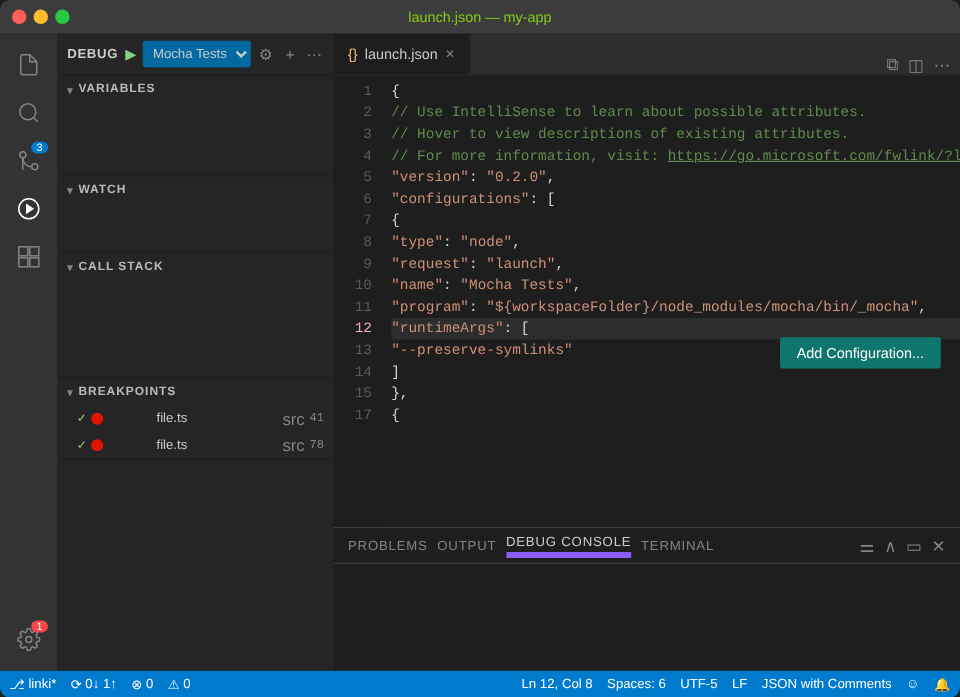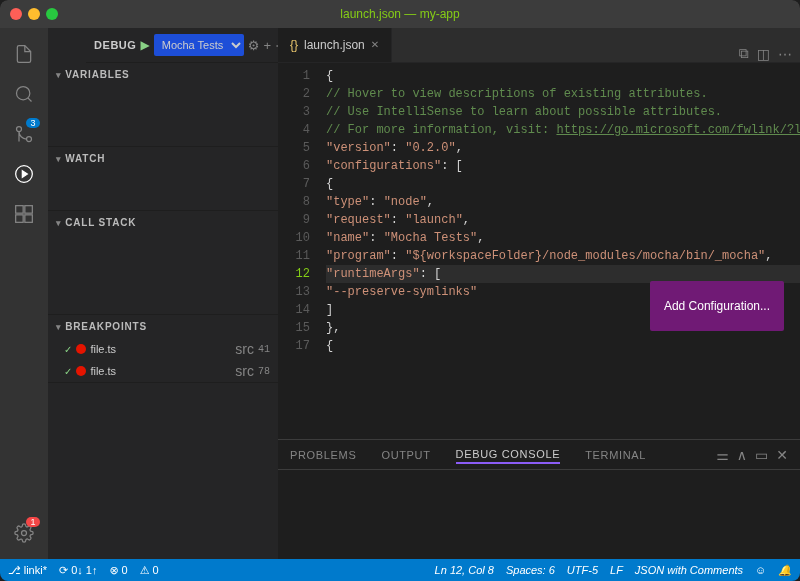--- a/index.html
+++ b/index.html
@@ -114,39 +114,38 @@
 
     
     .debug-toolbar {
       height: 35px;
       background: #252526;
       display: flex;
       align-items: center;
       padding: 0 8px;
       gap: 4px;
       border-bottom: 1px solid #1e1e1e;
-      margin-left: 38px;
     }
     .debug-label {
       font-size: 11px;
       color: #cccccc;
       font-weight: bold;
       letter-spacing: 0.05em;
     }
     .debug-play {
       width: 16px;
       height: 16px;
       color: #89d185;
       display: flex;
       align-items: center;
       justify-content: center;
       cursor: pointer;
     }
     .debug-config-select {
-      background: #1d4ed8;
+      background: #0369a1;
       color: #cccccc;
       border: none;
       font-size: 11px;
       padding: 2px 4px;
       border-radius: 2px;
       cursor: pointer;
       height: 22px;
     }
     .debug-icon-btn {
       width: 20px;
@@ -202,20 +201,21 @@
     }
     .bp-checkmark {
       color: #89d185;
       font-size: 10px;
       flex-shrink: 0;
     }
     .bp-file {
       color: #cccccc;
       font-size: 11px;
       flex: 1;
+      margin-left: 40px;
     }
     .bp-src {
       color: #858585;
       font-size: 14px;
     }
     .bp-line {
       color: #858585;
       font-size: 10px;
       margin-left: auto;
       font-family: Liberation Mono, monospace;
@@ -288,21 +288,21 @@
       color: #5a5a5a;
       text-align: right;
       padding: 4px 8px 0 0;
       user-select: none;
       flex-shrink: 0;
     }
     .line-number {
       height: 18px;
     }
     .line-number.active {
-      color: #84cc16;
+      color: #f9a8d4;
       text-align: right;
     }
 
     .code-area {
       flex: 1;
       padding: 4px 0 0 8px;
       overflow-x: hidden;
       overflow-y: auto;
       position: relative;
     }
@@ -319,57 +319,57 @@
     .c-url { color: #608b4e; text-decoration: underline; }
     .c-string { color: #ce9178; }
     .c-bracket { color: #d4d4d4; }
     .c-punct { color: #d4d4d4; }
 
     
     .add-config-btn {
       position: absolute;
       top: 218px;
       right: 16px;
-      background: #701a75;
+      background: #0f766e;
       color: white;
       border: none;
-      padding: 18px 14px;
+      padding: 6px 14px;
       font-size: 12px;
       border-radius: 2px;
       cursor: pointer;
       z-index: 10;
     }
 
     
     .panel {
       height: 120px;
       background: #1e1e1e;
       border-top: 1px solid #3c3c3c;
       display: flex;
       flex-direction: column;
     }
     .panel-tabs {
       height: 30px;
       display: flex;
       align-items: center;
-      gap: 25px;
+      gap: 8px;
       padding: 0 12px;
       border-bottom: 1px solid #3c3c3c;
     }
     .panel-tab {
       font-size: 11px;
       color: #858585;
       cursor: pointer;
       padding: 2px 0;
       text-transform: uppercase;
       letter-spacing: 0.06em;
     }
     .panel-tab.active {
       color: #cccccc;
-      border-bottom: 2px solid #8b5cf6;
+      border-bottom: 5px solid #8b5cf6;
     }
     .panel-tab-spacer { flex: 1; }
     .panel-actions {
       display: flex;
       align-items: center;
       gap: 8px;
     }
     .panel-action-btn {
       color: #858585;
       cursor: pointer;
@@ -395,21 +395,20 @@
     .status-item {
       display: flex;
       align-items: center;
       gap: 3px;
     }
     .status-spacer { flex: 1; }
     .status-right {
       display: flex;
       align-items: center;
       gap: 12px;
-      font-style: italic;
     }
 
     .watch-section, .callstack-section {
       flex: 0 0 auto;
     }
 
     .sidebar-scroll {
       flex: 1;
       overflow-y: auto;
       overflow-x: hidden;
@@ -575,22 +574,22 @@
           <div class="line-number">10</div>
           <div class="line-number">11</div>
           <div class="line-number active">12</div>
           <div class="line-number">13</div>
           <div class="line-number">14</div>
           <div class="line-number">15</div>
           <div class="line-number">17</div>
         </div>
         <div class="code-area">
           <div class="code-line"><span class="c-bracket">{</span></div>
+          <div class="code-line"><span class="c-comment">    // Use IntelliSense to learn about possible attributes.</span></div>
           <div class="code-line"><span class="c-comment">    // Hover to view descriptions of existing attributes.</span></div>
-          <div class="code-line"><span class="c-comment">    // Use IntelliSense to learn about possible attributes.</span></div>
           <div class="code-line"><span class="c-comment">    // For more information, visit: <span class="c-url">https://go.microsoft.com/fwlink/?linki</span></span></div>
           <div class="code-line">    <span class="c-string">"version"</span><span class="c-punct">: </span><span class="c-string">"0.2.0"</span><span class="c-punct">,</span></div>
           <div class="code-line">    <span class="c-string">"configurations"</span><span class="c-punct">: [</span></div>
           <div class="code-line">        <span class="c-bracket">{</span></div>
           <div class="code-line">            <span class="c-string">"type"</span><span class="c-punct">: </span><span class="c-string">"node"</span><span class="c-punct">,</span></div>
           <div class="code-line">            <span class="c-string">"request"</span><span class="c-punct">: </span><span class="c-string">"launch"</span><span class="c-punct">,</span></div>
           <div class="code-line">            <span class="c-string">"name"</span><span class="c-punct">: </span><span class="c-string">"Mocha Tests"</span><span class="c-punct">,</span></div>
           <div class="code-line">            <span class="c-string">"program"</span><span class="c-punct">: </span><span class="c-string">"${workspaceFolder}/node_modules/mocha/bin/_mocha"</span><span class="c-punct">,</span></div>
           <div class="code-line active-line">            <span class="c-string">"runtimeArgs"</span><span class="c-punct">: [</span></div>
           <div class="code-line">                <span class="c-string">"--preserve-symlinks"</span></div>

